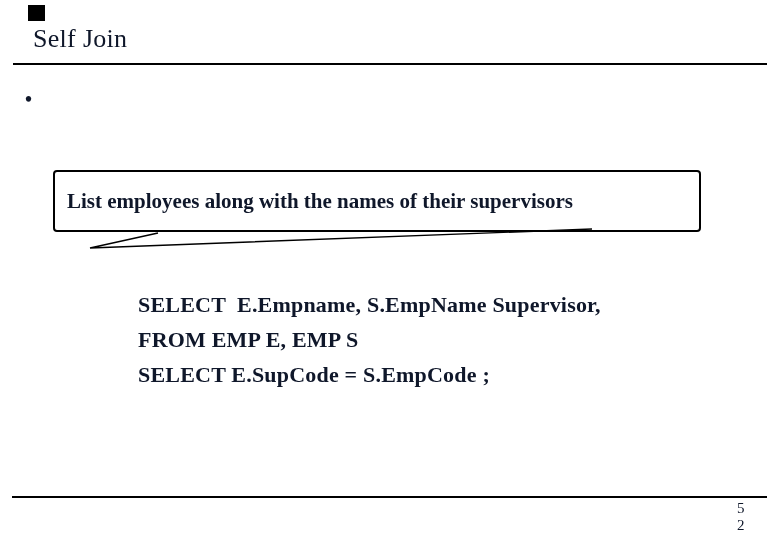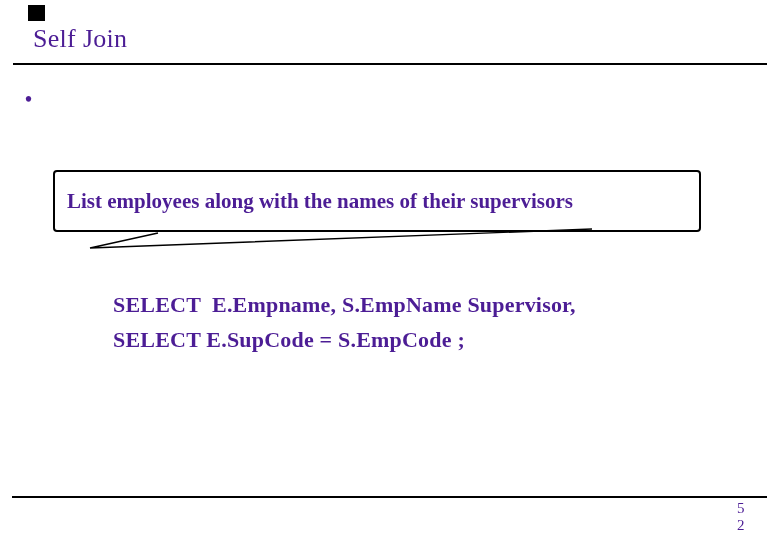--- a/index.html
+++ b/index.html
@@ -1,21 +1,21 @@
 <!DOCTYPE html>
 <html><head>
 <meta charset="utf-8">
 <style>
   html, body { margin: 0; padding: 0; background: #fff; }
   .slide {
     position: relative;
     width: 772px;
     height: 540px;
     background: #ffffff;
-    color: #4c1d95;
+    color: #0f172a;
     font-family: "Liberation Serif", serif;
     overflow: hidden;
   }
   .marker {
     position: absolute;
     left: 28px; top: 5px;
     width: 17px; height: 16px;
     background: #000000;
   }
   .title {
@@ -65,21 +65,21 @@
     pointer-events: none;
   }
   .sql {
     position: absolute;
     left: 113px; top: 287px;
     font-weight: 700;
     font-size: 22px;
     line-height: 35px;
     letter-spacing: 0.2px;
   }
-  .sql-line { white-space: pre; }
+  .sql-line { white-space: pre; margin-left: 25px; }
   .footer-rule { left: 12px; top: 496px; width: 755px; height: 2px; }
   .footer-left {
     position: absolute;
     left: 20px; top: 500px;
     font-size: 15px;
   }
   .page-num {
     position: absolute;
     left: 737px; top: 500px;
     font-size: 15px;
@@ -104,20 +104,21 @@
   <div class="callout">
     <span>List employees along with the names of their supervisors</span>
   </div>
 
   <svg class="tail-svg" width="780" height="540" viewBox="0 0 780 540" aria-hidden="true">
     <polyline points="158,233 90,248 592,229" fill="none" stroke="#000000" stroke-width="1.4"></polyline>
   </svg>
 
   <div class="sql">
     <div class="sql-line">SELECT  E.Empname, S.EmpName Supervisor,</div>
+    <div class="sql-line">FROM EMP E, EMP S</div>
     <div class="sql-line">SELECT E.SupCode = S.EmpCode ;</div>
   </div>
 
   <div class="rule footer-rule"></div>
 
   <div class="page-num">
     <div>5</div>
     <div>2</div>
   </div>
 

